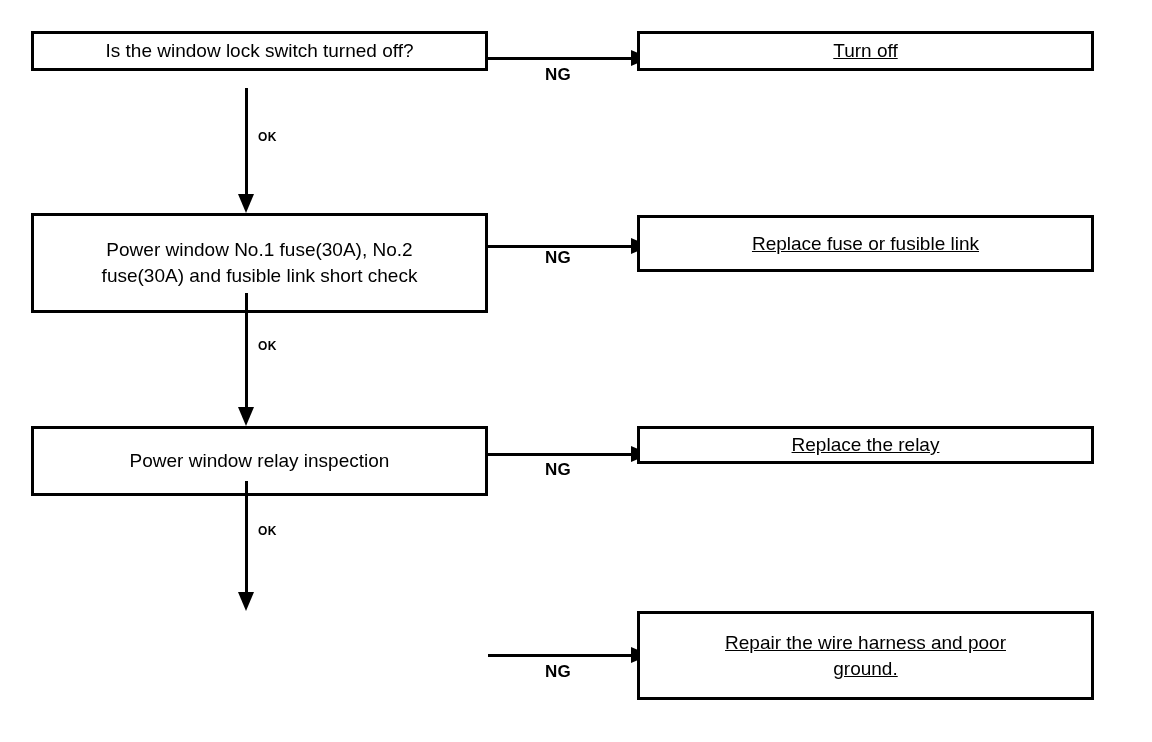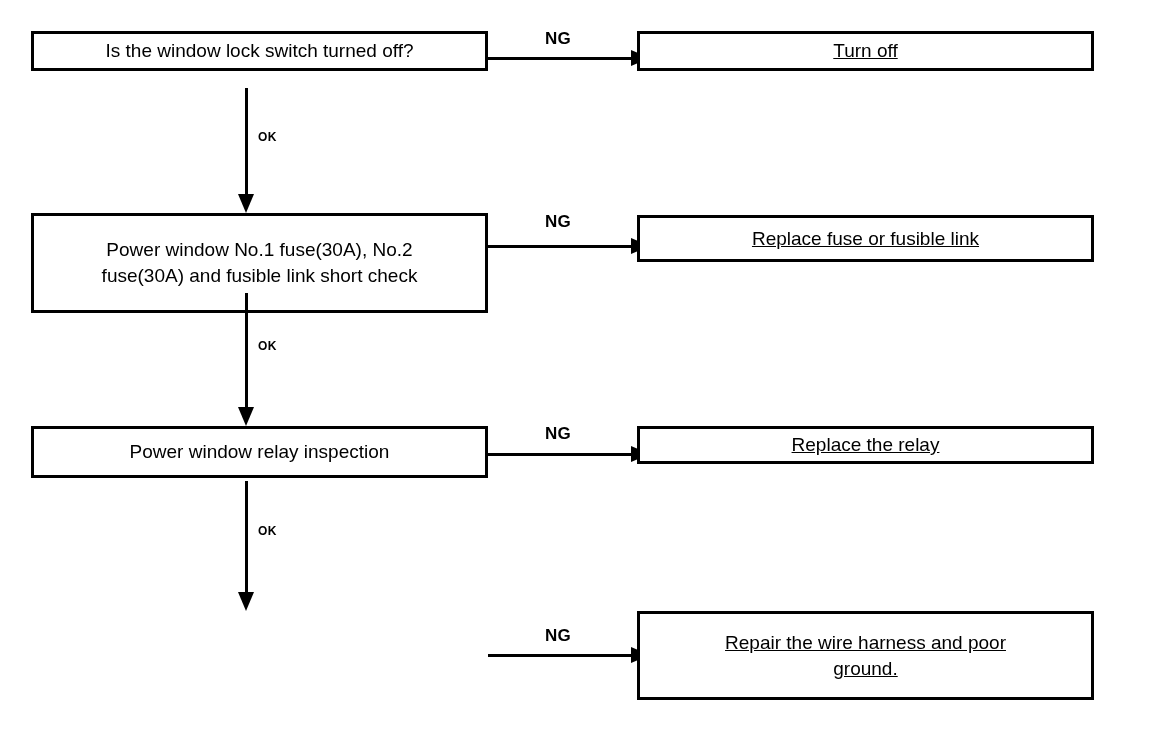--- a/index.html
+++ b/index.html
@@ -32,21 +32,21 @@
   .node .label {
     display: block;
     white-space: pre-line;
   }
   
   .col-left  { left: 31px;  width: 457px; }
   .col-right { left: 637px; width: 457px; text-decoration: underline; }
 
   .row1 { top: 31px;  height: 40px; text-align: right; }
   .row2 { top: 213px; height: 100px; }
-  .row3 { top: 426px; height: 52px; }
+  .row3 { top: 426px; height: 70px; }
   .row4 { top: 611px; height: 89px; }
 
   
   .h-conn {
     position: absolute;
     height: 20px;
     left: 488px;
     width: 162px;
   }
   .h-conn .line {
@@ -66,20 +66,21 @@
     border-top: 8px solid transparent;
     border-bottom: 8px solid transparent;
     border-left: 19px solid #000000;
   }
   .h-label {
     position: absolute;
     font-size: 17px;
     font-weight: bold;
     color: #000000;
     letter-spacing: 0.3px;
+    margin-top: 36px;
   }
 
   .v-conn {
     position: absolute;
     left: 238px;
     width: 16px;
   }
   .v-conn .line {
     position: absolute;
     left: 7px;
@@ -136,21 +137,21 @@
     <span class="label">Power window No.1 fuse(30A), No.2
 fuse(30A) and fusible link short check</span>
   </div>
 
   <div class="h-conn" style="top:236px;">
     <div class="line"></div>
     <div class="head"></div>
   </div>
   <div class="h-label" style="left:545px; top:212px;">NG</div>
 
-  <div class="node col-right" style="top:215px; height:47px;">
+  <div class="node col-right" style="top:215px; height:57px;">
     <span class="label">Replace fuse or fusible link</span>
   </div>
 
   <div class="v-conn" style="top:293px; height:133px;">
     <div class="line"></div>
     <div class="head"></div>
   </div>
   <div class="v-label" style="top:339px;">OK</div>
 
   <div class="node col-left row3">

